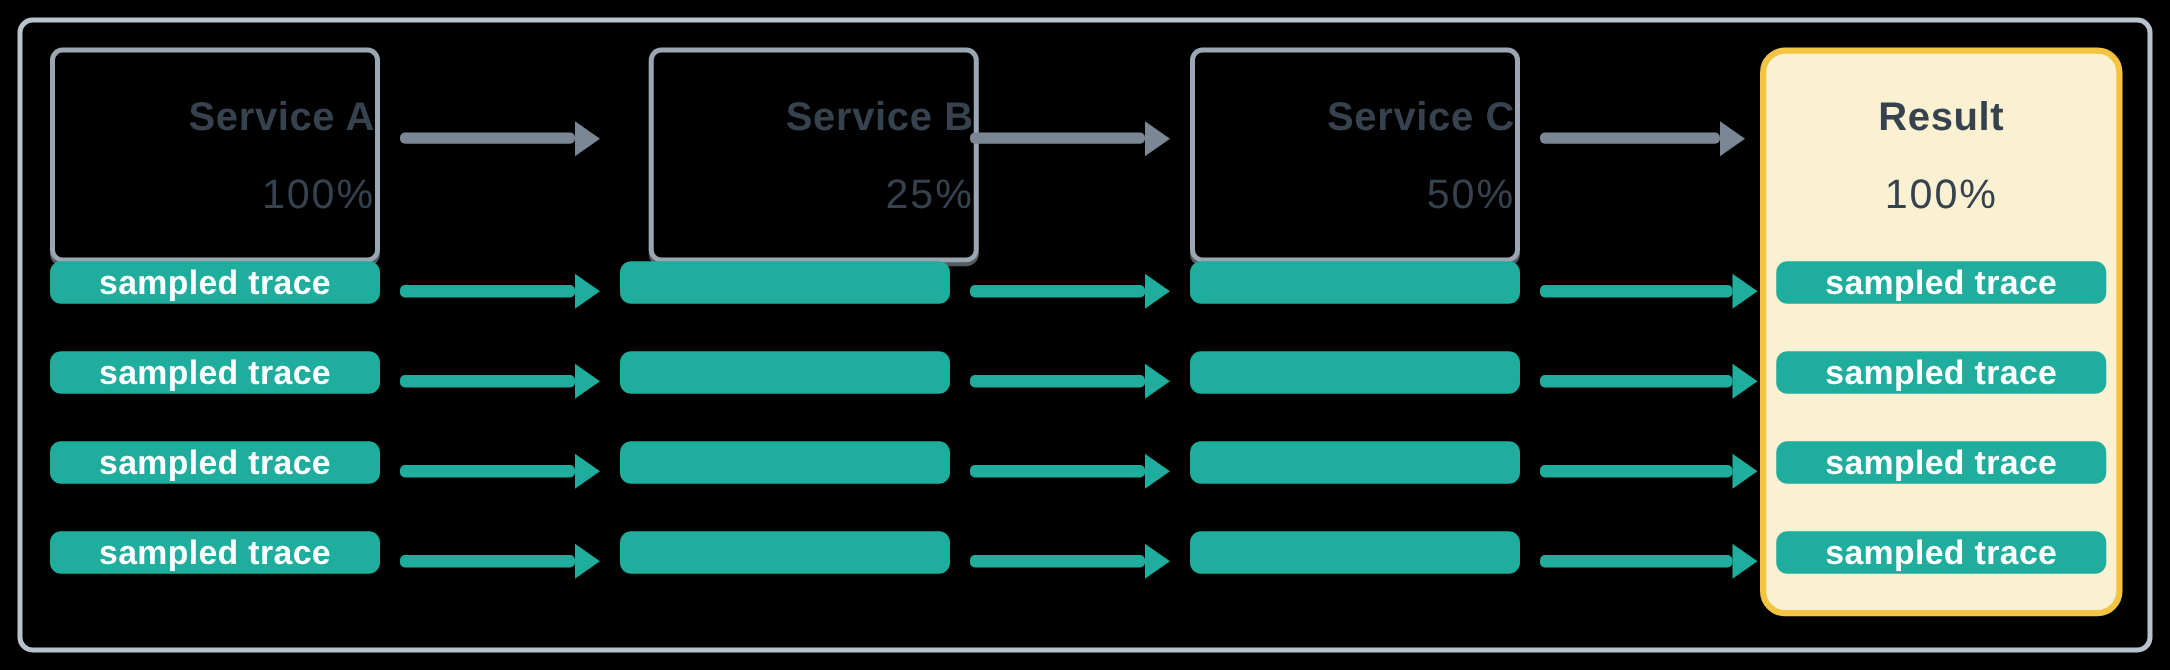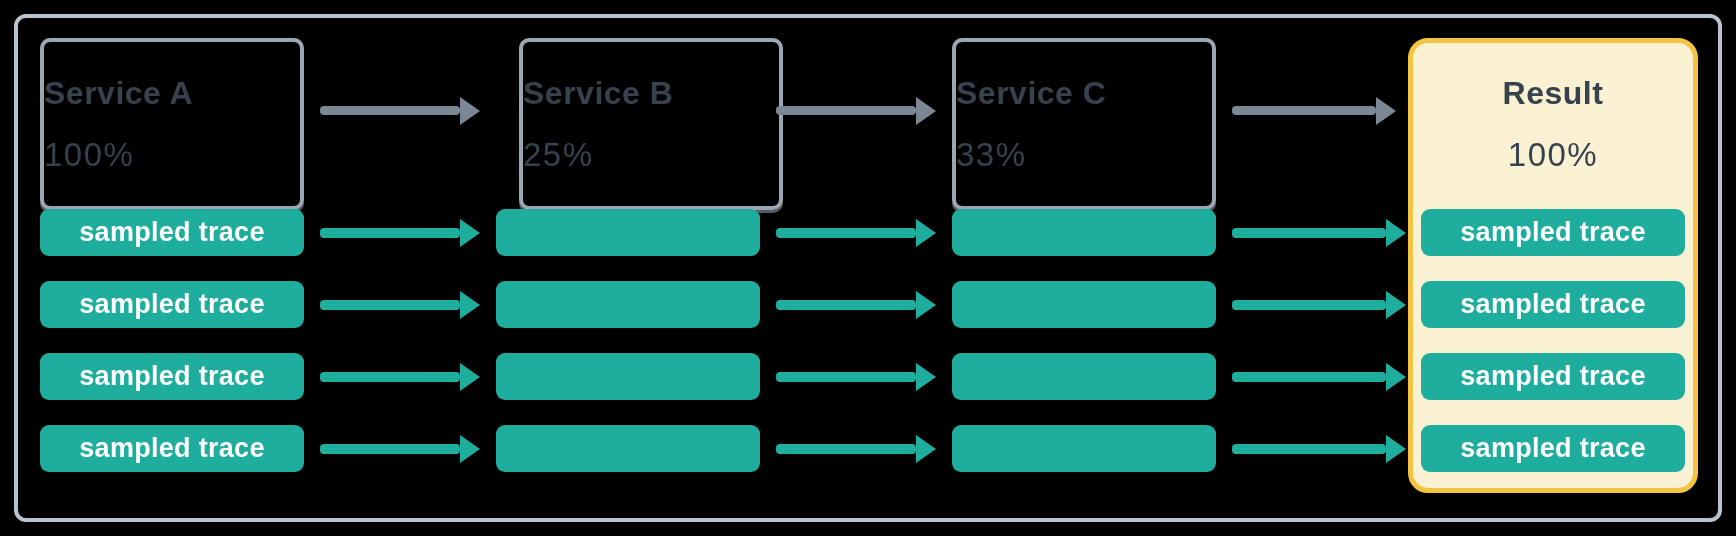--- a/index.html
+++ b/index.html
@@ -31,21 +31,21 @@
   }
 
   .service-box {
     position: absolute;
     top: 38px;
     width: 264px; height: 172px;
     border: 4px solid var(--box-border);
     border-radius: 10px;
     box-shadow: 0 3px 0 rgba(154, 167, 179, 0.55);
     display: flex; flex-direction: column;
-    align-items: flex-start; justify-content: center;
+    align-items: flex-end; justify-content: center;
     gap: 7px;
   }
   .service-name {
     font-size: 32px; font-weight: 700;
     color: var(--text-dark);
     letter-spacing: 0.5px;
   }
   .service-rate {
     font-size: 33px; font-weight: 400;
     color: var(--text-dark);
@@ -61,21 +61,21 @@
     border: 5px solid var(--result-border);
     border-radius: 20px;
     display: flex; flex-direction: column;
     align-items: center;
     padding-top: 32px;
     gap: 7px;
   }
 
   .pill {
     position: absolute;
-    width: 264px; height: 47px;
+    width: 264px; height: 34px;
     background: var(--teal);
     border-radius: 9px;
     color: var(--pill-text);
     font-size: 27px; font-weight: 600;
     letter-spacing: 0.3px;
     display: flex; align-items: center; justify-content: center;
   }
   .pill.in-result { width: 264px; }
 
   .arrow {
@@ -106,21 +106,21 @@
   <div class="service-box" style="left:40px">
     <div class="service-name">Service A</div>
     <div class="service-rate">100%</div>
   </div>
   <div class="service-box" style="left:519px">
     <div class="service-name">Service B</div>
     <div class="service-rate">25%</div>
   </div>
   <div class="service-box" style="left:952px">
     <div class="service-name">Service C</div>
-    <div class="service-rate">33%</div>
+    <div class="service-rate">50%</div>
   </div>
 
   <div class="result-panel">
     <div class="service-name">Result</div>
     <div class="service-rate">100%</div>
   </div>
 
   <div class="arrow" style="--c:var(--arrow-gray); left:320px; top:106px; width:140px"></div>
   <div class="arrow" style="--c:var(--arrow-gray); left:776px; top:106px; width:140px"></div>
   <div class="arrow" style="--c:var(--arrow-gray); left:1232px; top:106px; width:144px"></div>

